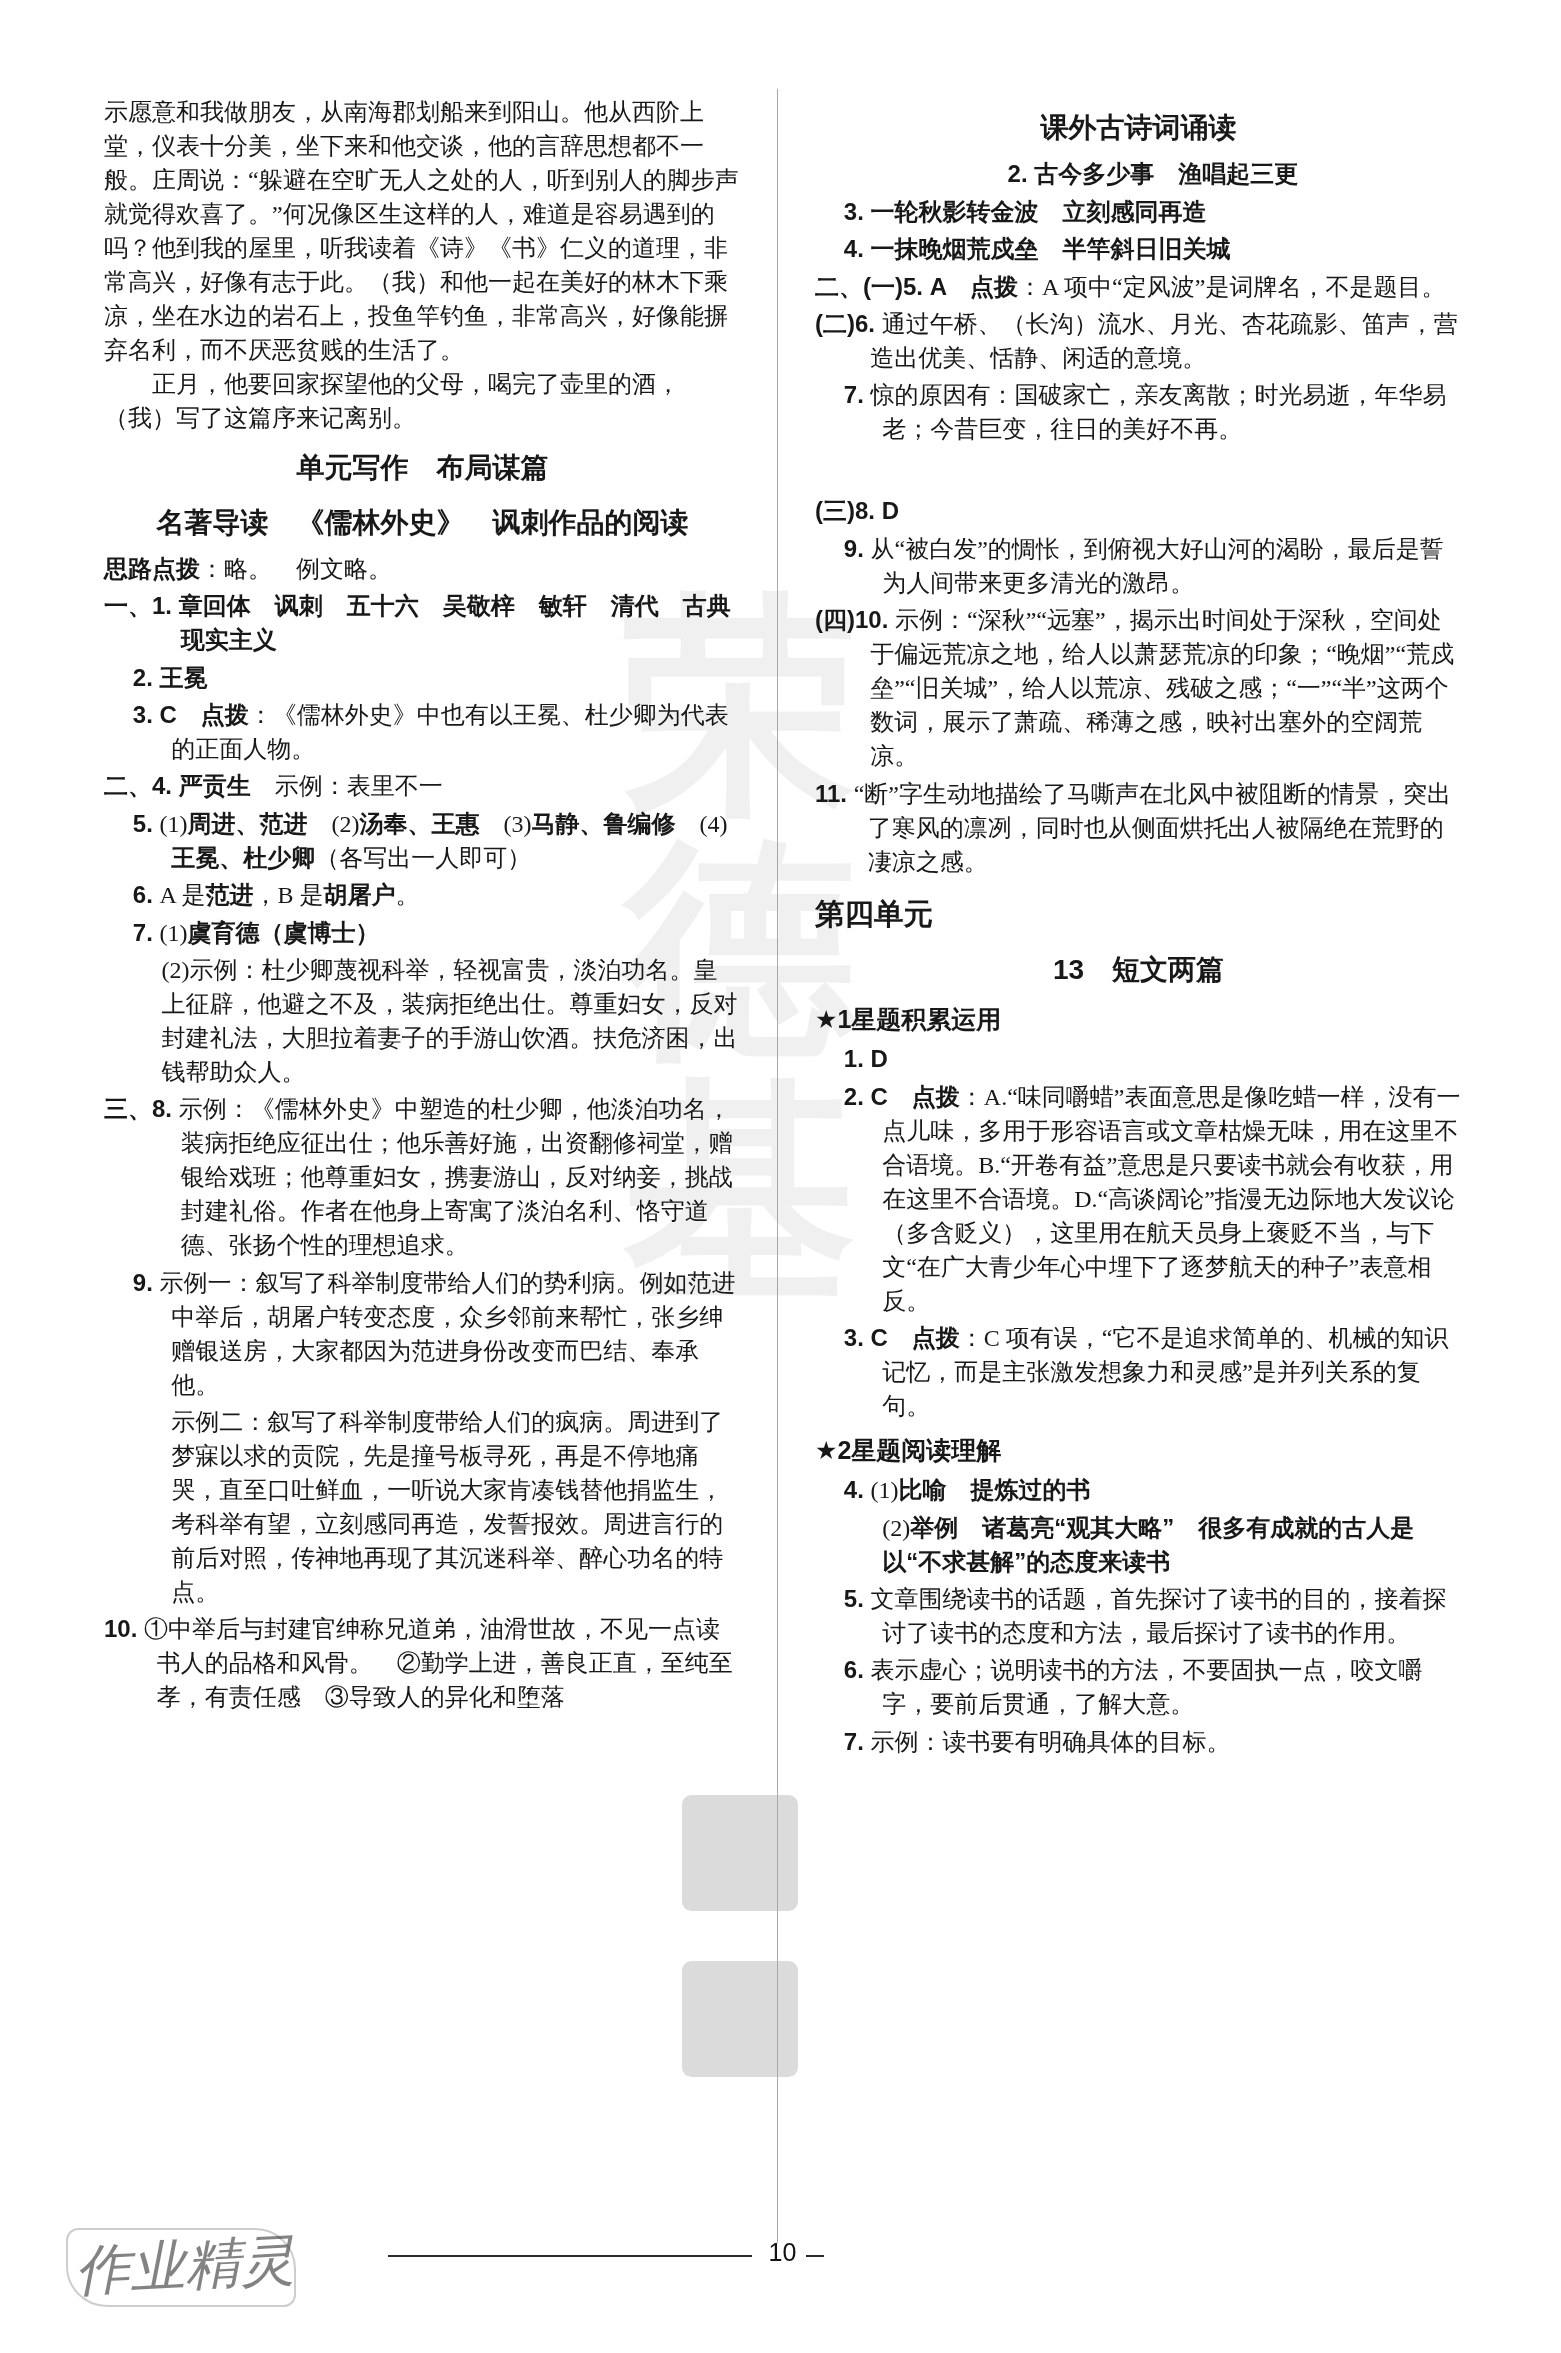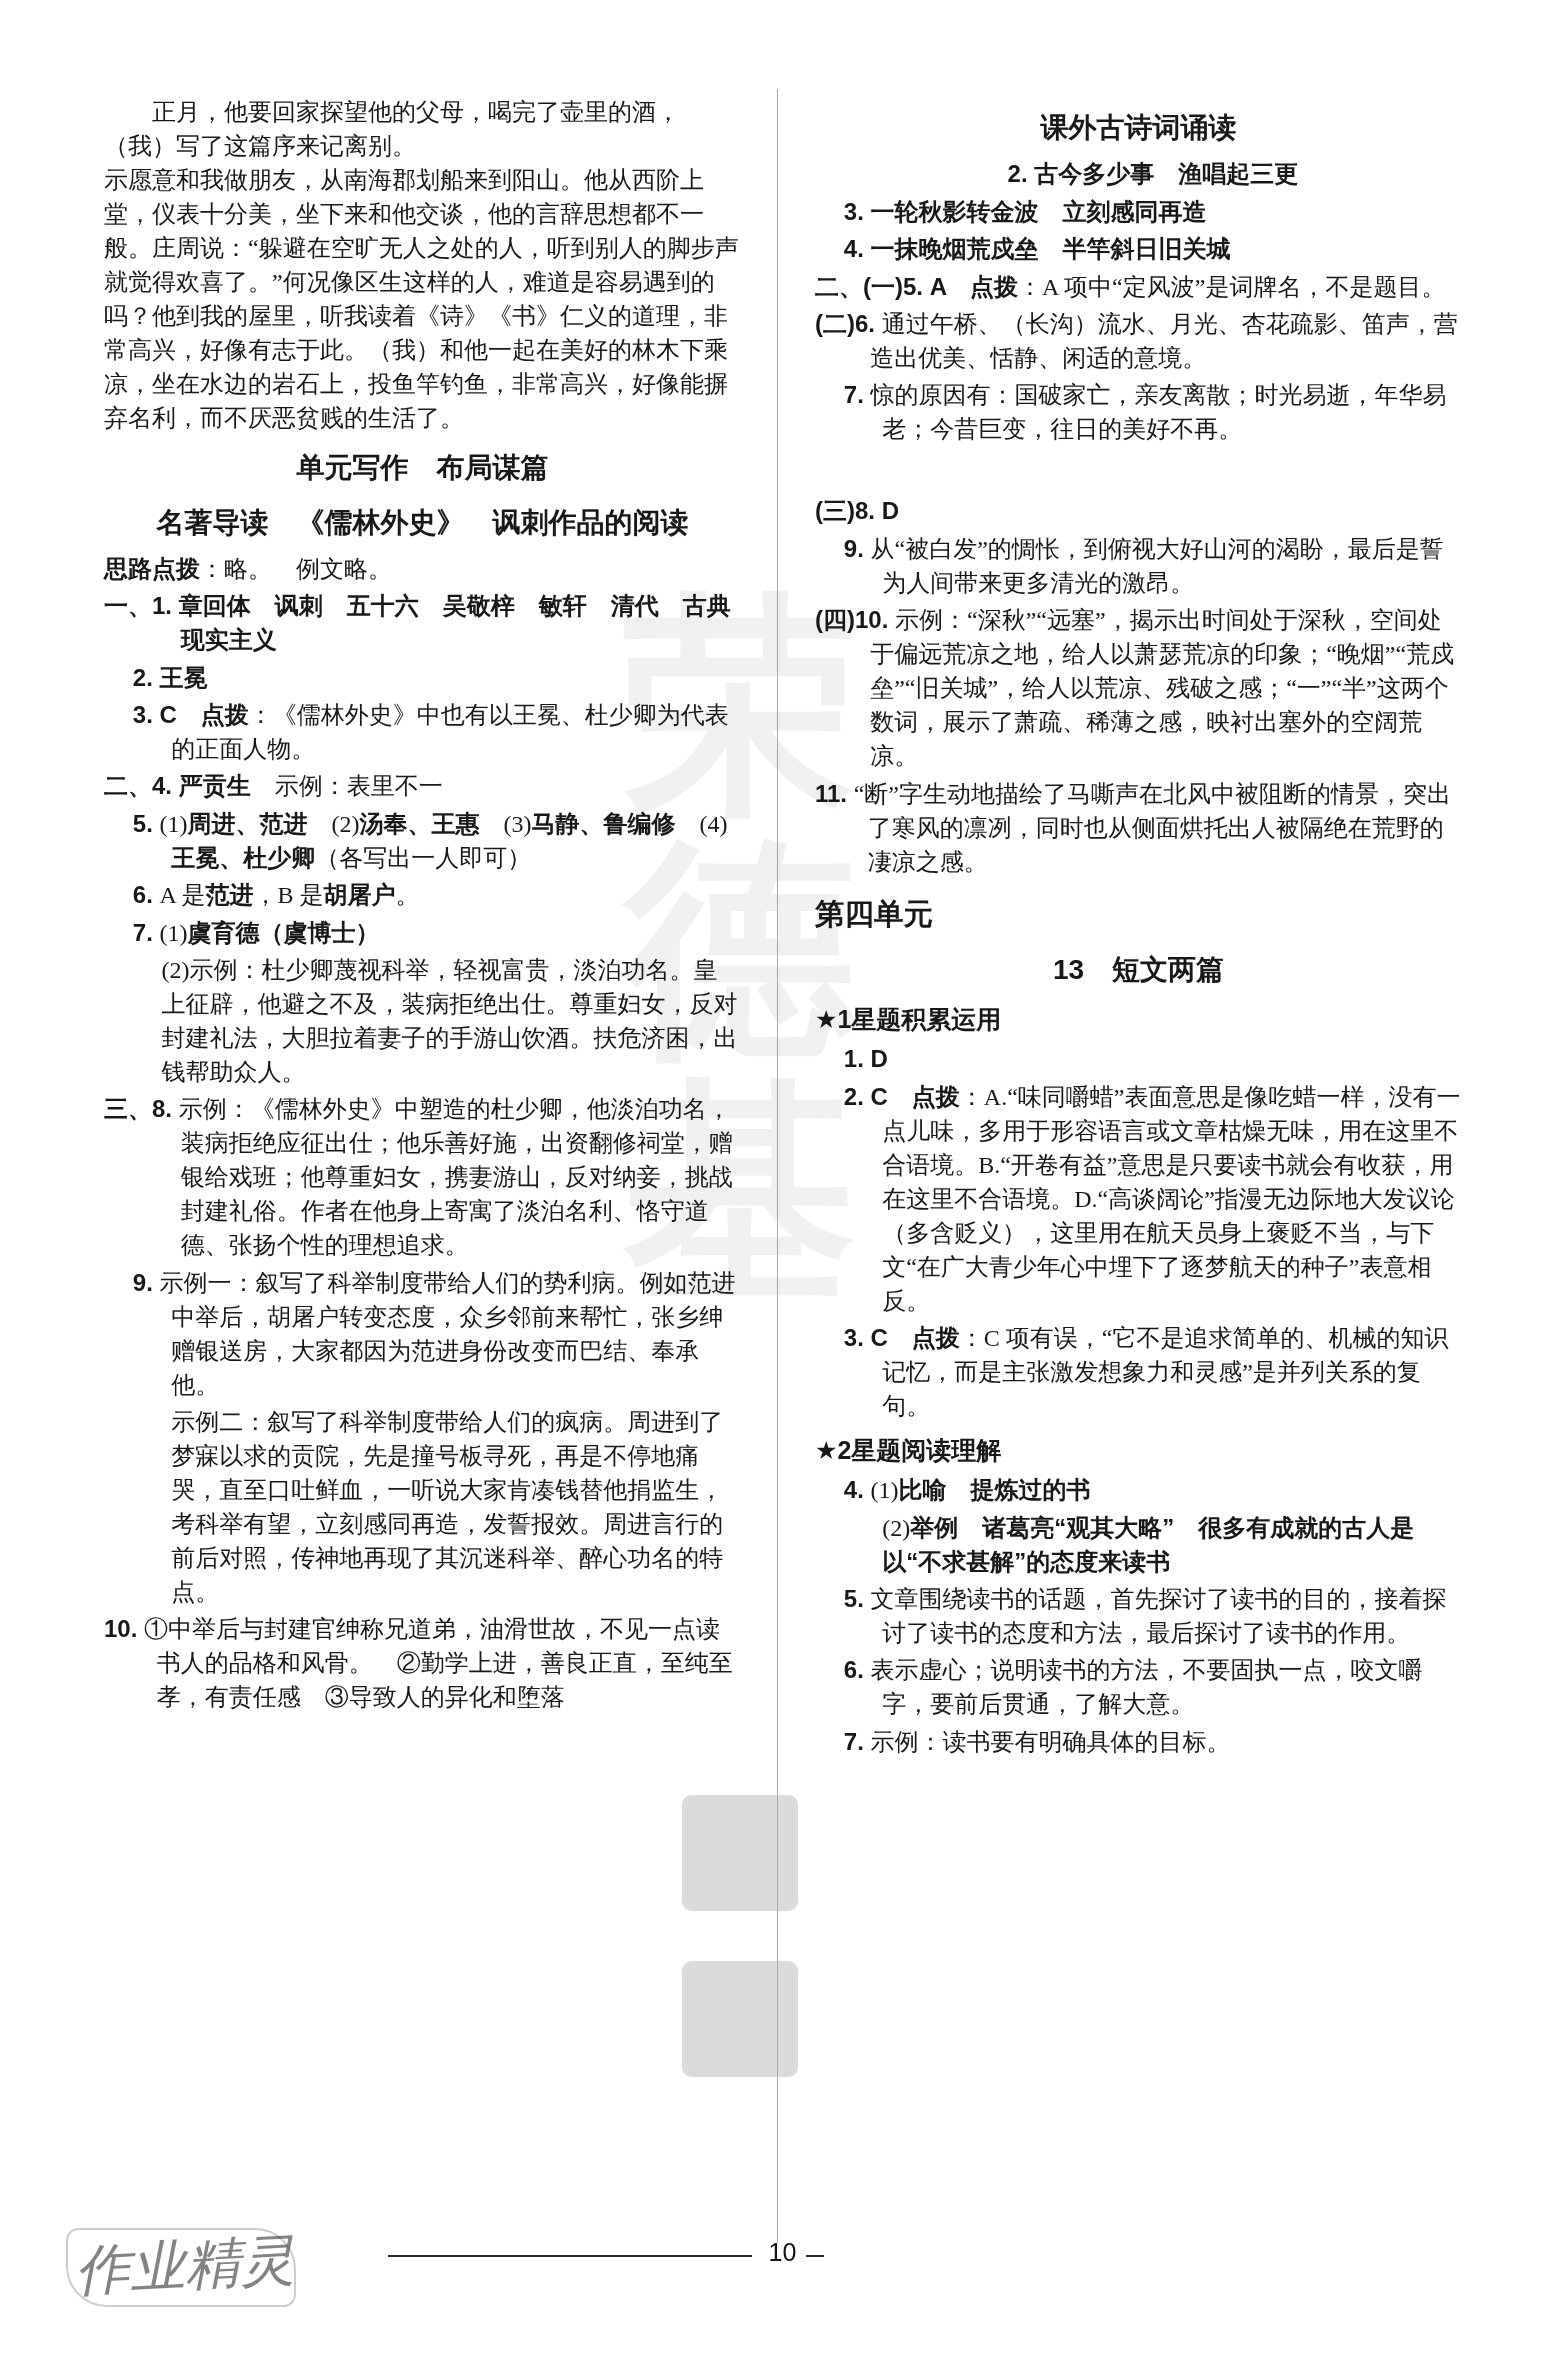--- a/index.html
+++ b/index.html
@@ -72,22 +72,22 @@
   <div class="wm-char" style="top:589px;">荣</div>
   <div class="wm-char" style="top:832px;">德</div>
   <div class="wm-char" style="top:1075px;">基</div>
 
   <div class="wm-stamp" style="top:1795px;"></div>
   <div class="wm-stamp" style="top:1961px;"></div>
 
   <div class="divider"></div>
 
   <div class="col col-left">
+      <div class="blk pflush"><span>示愿意和我做朋友，从南海郡划船来到阳山。他从西阶上堂，仪表十分美，坐下来和他交谈，他的言辞思想都不一般。庄周说：“躲避在空旷无人之处的人，听到别人的脚步声就觉得欢喜了。”何况像区生这样的人，难道是容易遇到的吗？他到我的屋里，听我读着《诗》《书》仁义的道理，非常高兴，好像有志于此。（我）和他一起在美好的林木下乘凉，坐在水边的岩石上，投鱼竿钓鱼，非常高兴，好像能摒弃名利，而不厌恶贫贱的生活了。</span></div>
       <div class="blk p"><span>正月，他要回家探望他的父母，喝完了壶里的酒，（我）写了这篇序来记离别。</span></div>
-      <div class="blk pflush"><span>示愿意和我做朋友，从南海郡划船来到阳山。他从西阶上堂，仪表十分美，坐下来和他交谈，他的言辞思想都不一般。庄周说：“躲避在空旷无人之处的人，听到别人的脚步声就觉得欢喜了。”何况像区生这样的人，难道是容易遇到的吗？他到我的屋里，听我读着《诗》《书》仁义的道理，非常高兴，好像有志于此。（我）和他一起在美好的林木下乘凉，坐在水边的岩石上，投鱼竿钓鱼，非常高兴，好像能摒弃名利，而不厌恶贫贱的生活了。</span></div>
       <div class="blk h1"><span class="b">单元写作　布局谋篇</span></div>
       <div class="blk h1"><span class="b">名著导读　《儒林外史》　讽刺作品的阅读</span></div>
       <div class="blk li"><span class="b">思路点拨</span><span>：略。　例文略。</span></div>
       <div class="blk li" style="padding-left: 3.2em; text-indent: -3.2em;"><span class="b">一、1. </span><span class="b">章回体　讽刺　五十六　吴敬梓　敏轩　清代　古典现实主义</span></div>
       <div class="blk li" style="padding-left: 2.8em; text-indent: -1.6em;"><span class="b">2. </span><span class="b">王冕</span></div>
       <div class="blk li" style="padding-left: 2.8em; text-indent: -1.6em;"><span class="b">3. C　</span><span class="b">点拨</span><span>：《儒林外史》中也有以王冕、杜少卿为代表的正面人物。</span></div>
       <div class="blk li" style="padding-left: 3.2em; text-indent: -3.2em;"><span class="b">二、4. </span><span class="b">严贡生　</span><span>示例：表里不一</span></div>
       <div class="blk li" style="padding-left: 2.8em; text-indent: -1.6em;"><span class="b">5. </span><span>(1)</span><span class="b">周进、范进</span><span>　(2)</span><span class="b">汤奉、王惠</span><span>　(3)</span><span class="b">马静、鲁编修</span><span>　(4)</span><span class="b">王冕、杜少卿</span><span>（各写出一人即可）</span></div>
       <div class="blk li" style="padding-left: 2.8em; text-indent: -1.6em;"><span class="b">6. </span><span>A 是</span><span class="b">范进</span><span>，B 是</span><span class="b">胡屠户</span><span>。</span></div>
       <div class="blk li" style="padding-left: 2.8em; text-indent: -1.6em;"><span class="b">7. </span><span>(1)</span><span class="b">虞育德（虞博士）</span></div>

